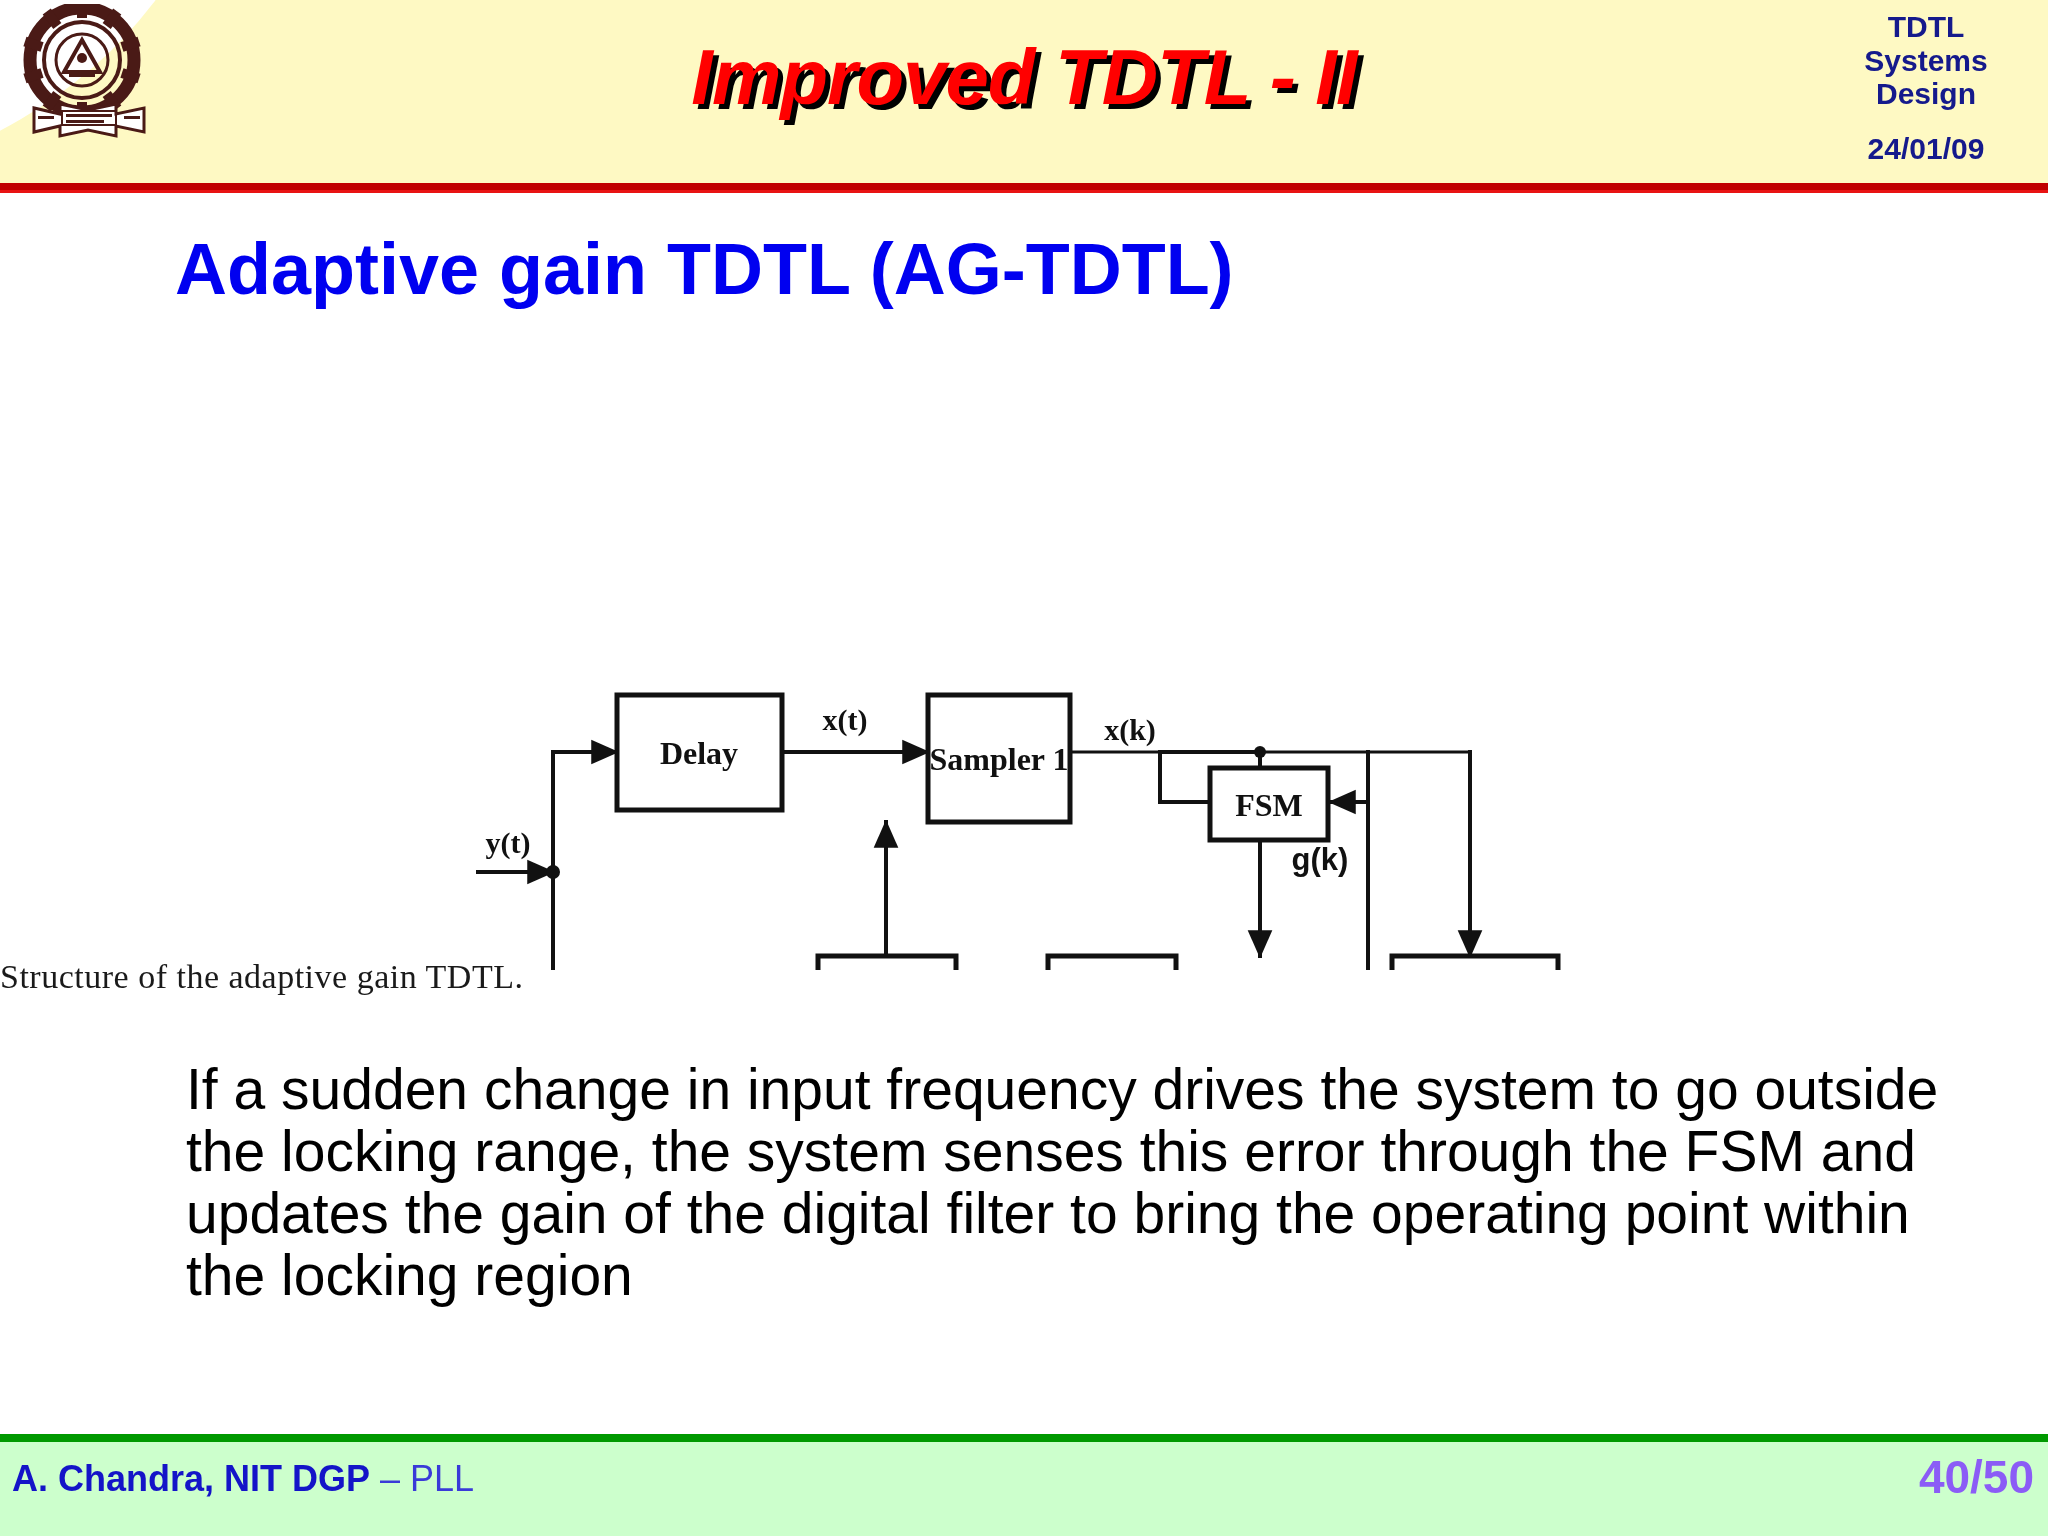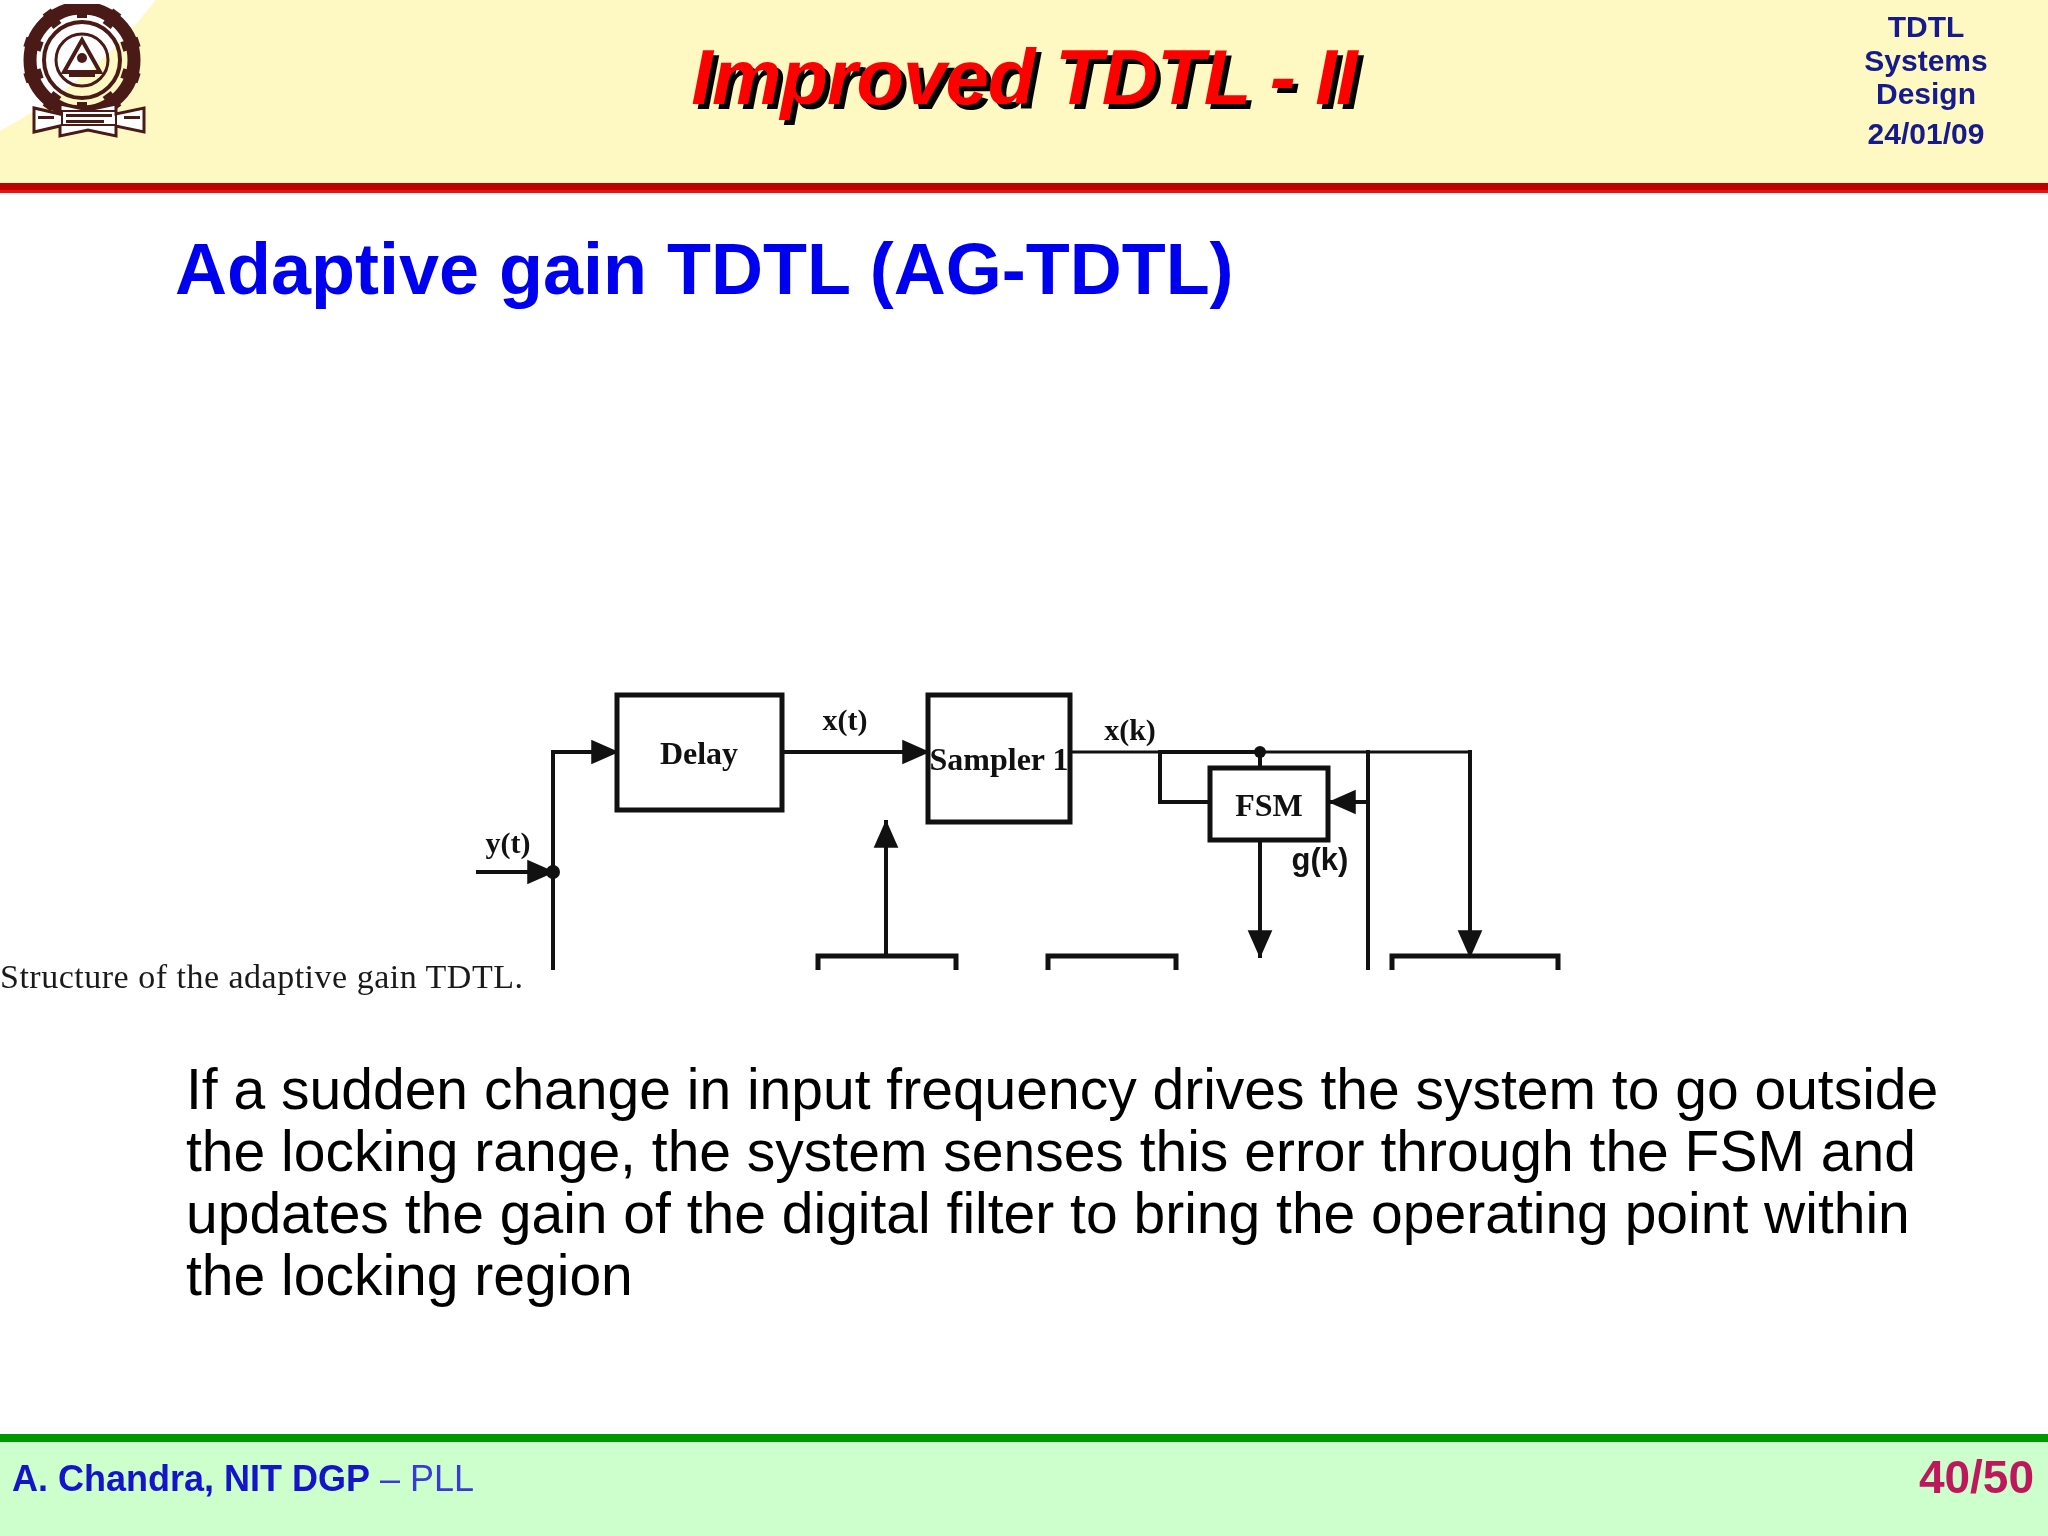--- a/index.html
+++ b/index.html
@@ -51,21 +51,21 @@
   #header-right{
     position:absolute;right:12px;top:10px;width:220px;
     text-align:center;
     color:#151a8c;
     font-weight:bold;
     font-size:30px;
     line-height:1.12;
     font-family:"Liberation Sans", sans-serif;
   }
   #header-date{
-    margin-top:6px;font-size:30px;font-weight:bold;color:#151a8c;
+    margin-top:21px;font-size:30px;font-weight:bold;color:#151a8c;
   }
 
   
   #subtitle{
     position:absolute;left:175px;top:228px;
     font-size:72px;font-weight:bold;color:#0000f0;
     font-family:"Liberation Sans", sans-serif;
     white-space:nowrap;
   }
 
@@ -103,21 +103,21 @@
   }
   #footer-left{
     position:absolute;left:12px;top:1458px;
     font-size:36px;font-family:"Liberation Sans", sans-serif;
     white-space:nowrap;
   }
   #footer-author{font-weight:bold;color:#1414c8;margin-top:20px;}
   #footer-sub{font-weight:normal;color:#3a3ad8;}
   #footer-page{
     position:absolute;right:14px;top:1450px;
-    font-size:46px;font-weight:bold;color:#be185d;
+    font-size:46px;font-weight:bold;color:#8b5cf6;
     font-family:"Liberation Sans", sans-serif;
   }
 </style>
 </head>
 <body>
 
 <div id="header">
   <div id="header-curve"></div>
 
   <svg id="logo" viewBox="0 0 140 142">

